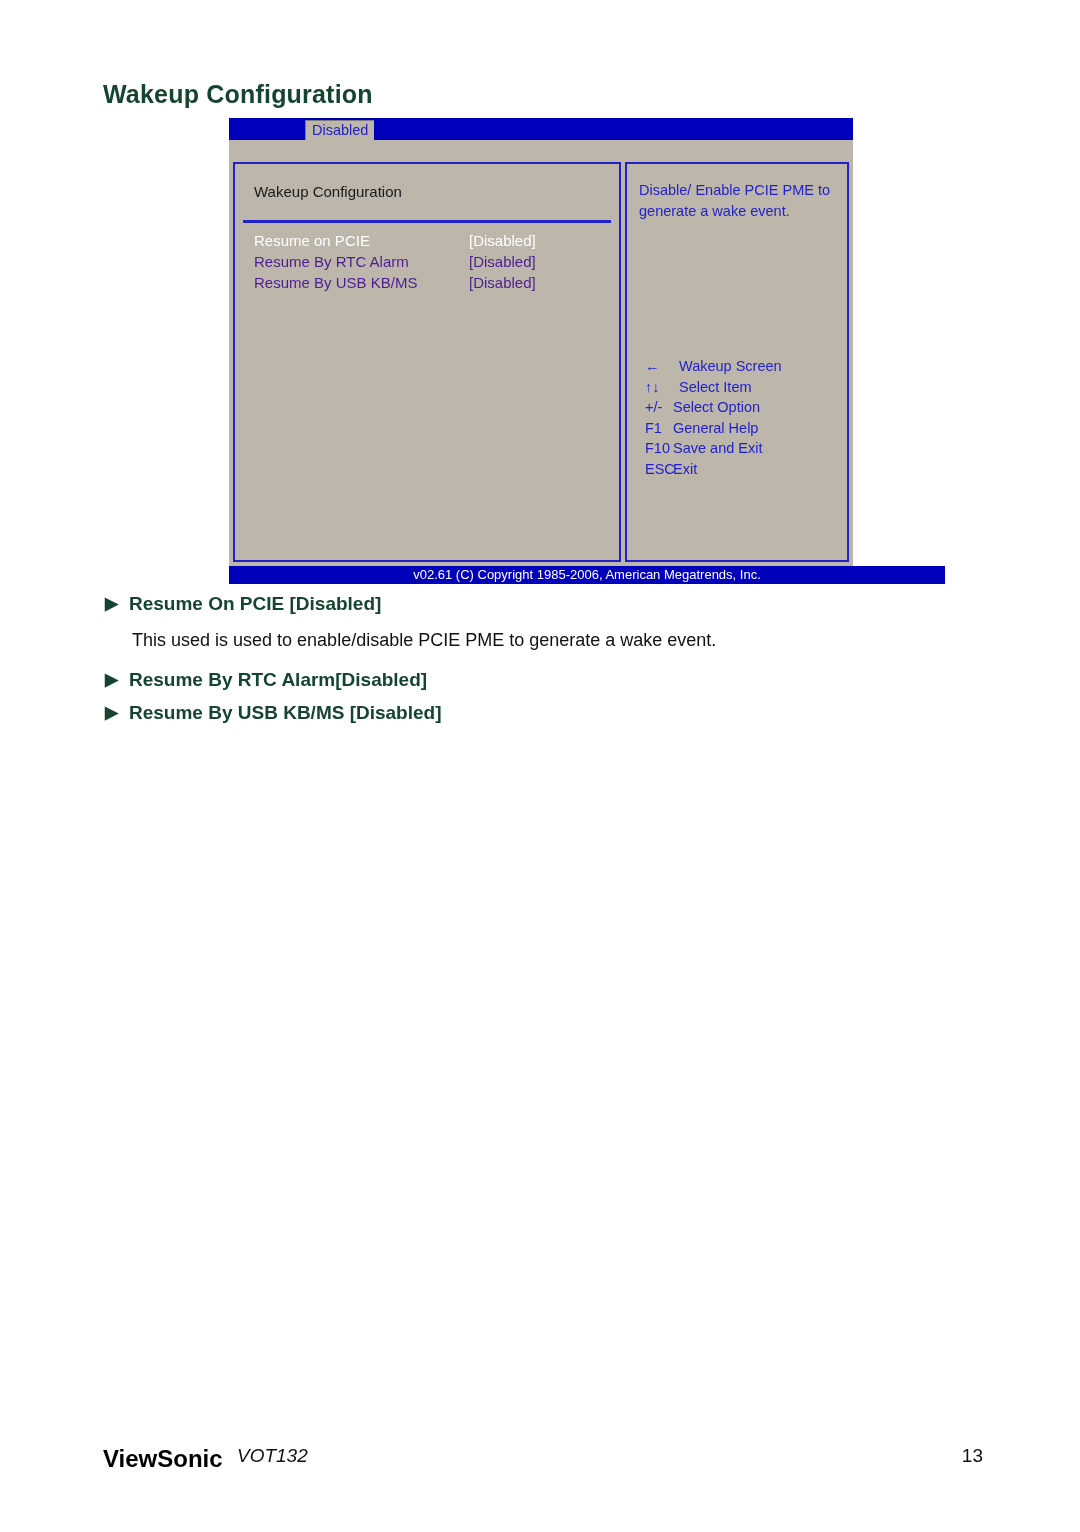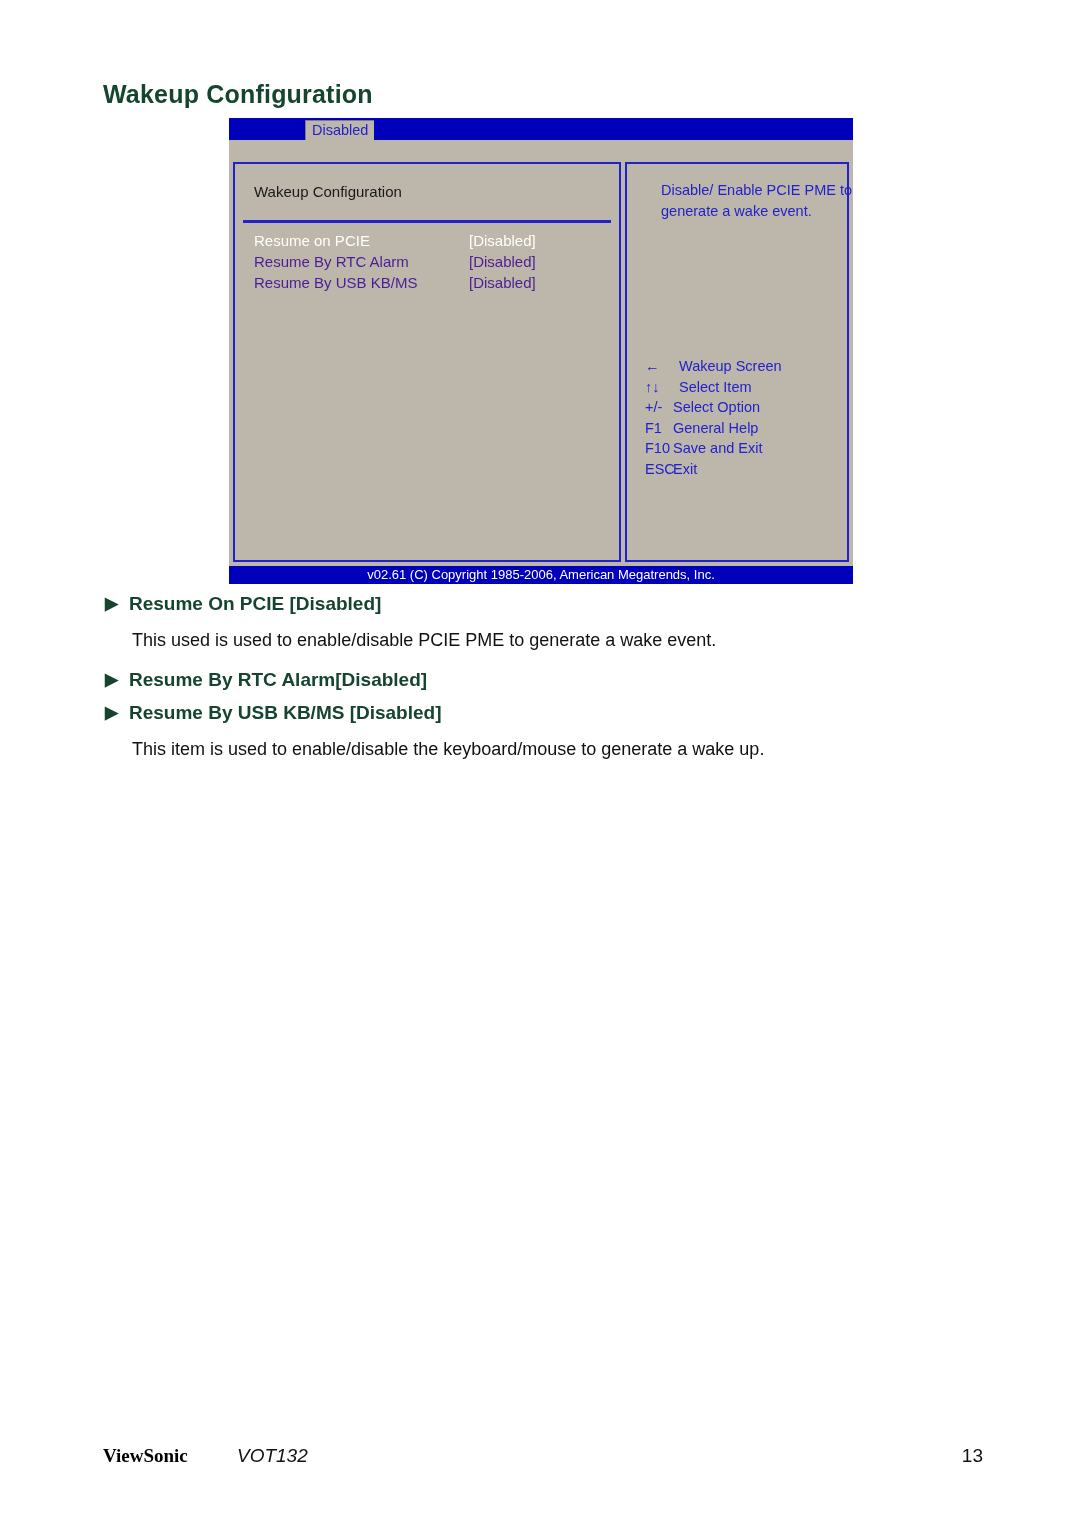--- a/index.html
+++ b/index.html
@@ -128,21 +128,21 @@
     top: 0;
   }
   .opt-value {
     position: absolute;
     left: 234px;
     top: 0;
   }
 
   .help-text {
     position: absolute;
-    left: 34px;
+    left: 12px;
     top: 16px;
     width: 196px;
     font-size: 14.5px;
     color: #2222cc;
     line-height: 21px;
   }
 
   .keys {
     position: absolute;
     left: 0;
@@ -165,21 +165,21 @@
     position: absolute;
     left: 52px;
     top: 0;
   }
   .key-row.wide .key-desc { left: 46px; }
 
   .bios-footer {
     position: absolute;
     left: 0;
     top: 448px;
-    width: 624px;
+    width: 716px;
     height: 18px;
     background: #0000bb;
     color: #ffffff;
     font-size: 13px;
     line-height: 18px;
     text-align: center;
   }
 
   
   .doc-body {
@@ -218,24 +218,23 @@
     position: absolute;
     left: 103px;
     top: 1445px;
     width: 880px;
     height: 26px;
   }
   .brand {
     position: absolute;
     left: 0;
     top: 0;
-    font-size: 19px;
+    font-size: 24px;
     font-weight: bold;
     color: #000000;
-    font-family: Liberation Serif, serif;
   }
   .model {
     position: absolute;
     left: 134px;
     top: 0;
     font-size: 19px;
     color: #111111;
     font-style: italic;
   }
   .pageno {
@@ -326,21 +325,20 @@
 
   <div class="item-heading">
     <span class="bullet">▶</span>
     <span>Resume By RTC Alarm[Disabled]</span>
   </div>
 
   <div class="item-heading">
     <span class="bullet">▶</span>
     <span>Resume By USB KB/MS [Disabled]</span>
   </div>
-  <p class="item-desc">This item is used to enable/disable the keyboard/mouse to generate a wake up.</p>
 
 </div>
 
 <div class="doc-footer">
   <span class="brand">ViewSonic</span>
   <span class="model">VOT132</span>
   <span class="pageno">13</span>
 </div>
 
 </body></html>

